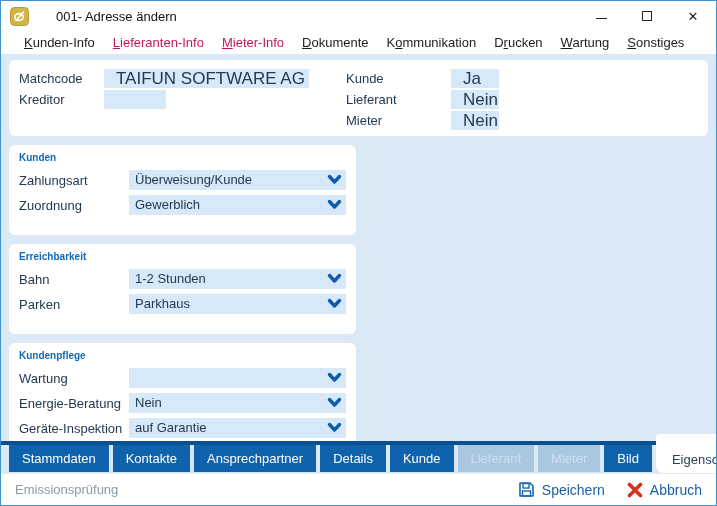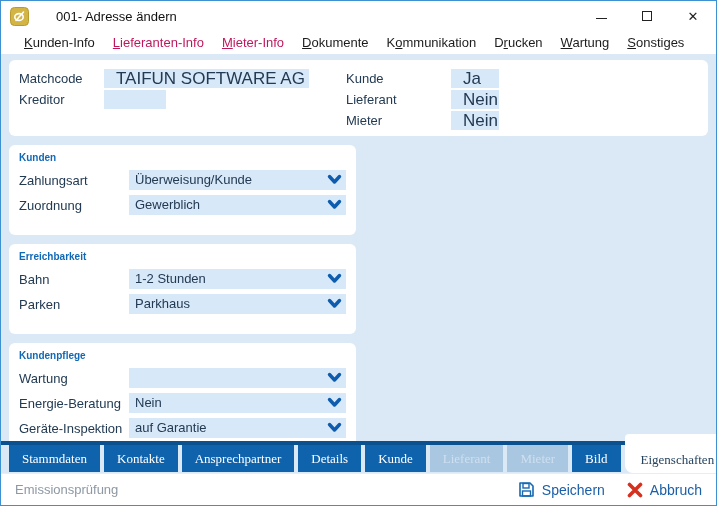--- a/index.html
+++ b/index.html
@@ -97,21 +97,21 @@
   }
   .tabbar::before {
     content: ""; position: absolute; left: 0; top: 0; right: 0;
     height: 4px; background: #0b508f; z-index: 0;
   }
   .tab {
     position: relative; z-index: 1;
     margin-top: 4px; margin-right: 4px;
     height: 27px; line-height: 27px;
     padding: 0 13px; font-size: 13px;
-    background: #0f63ad; color: #ffffff; white-space: nowrap; font-family: Liberation Serif, serif;
+    background: #0f63ad; color: #ffffff; white-space: nowrap;
   }
   .tab.disabled { background: #a9c7e1; color: #cfdff0; }
   .tab.active {
     z-index: 2; margin-top: -7px; height: 39px;
     padding: 12px 16px 0 16px; line-height: 27px;
     background: #ffffff; color: #25435f;
     border-radius: 4px 4px 8px 8px;
   }
 
   

